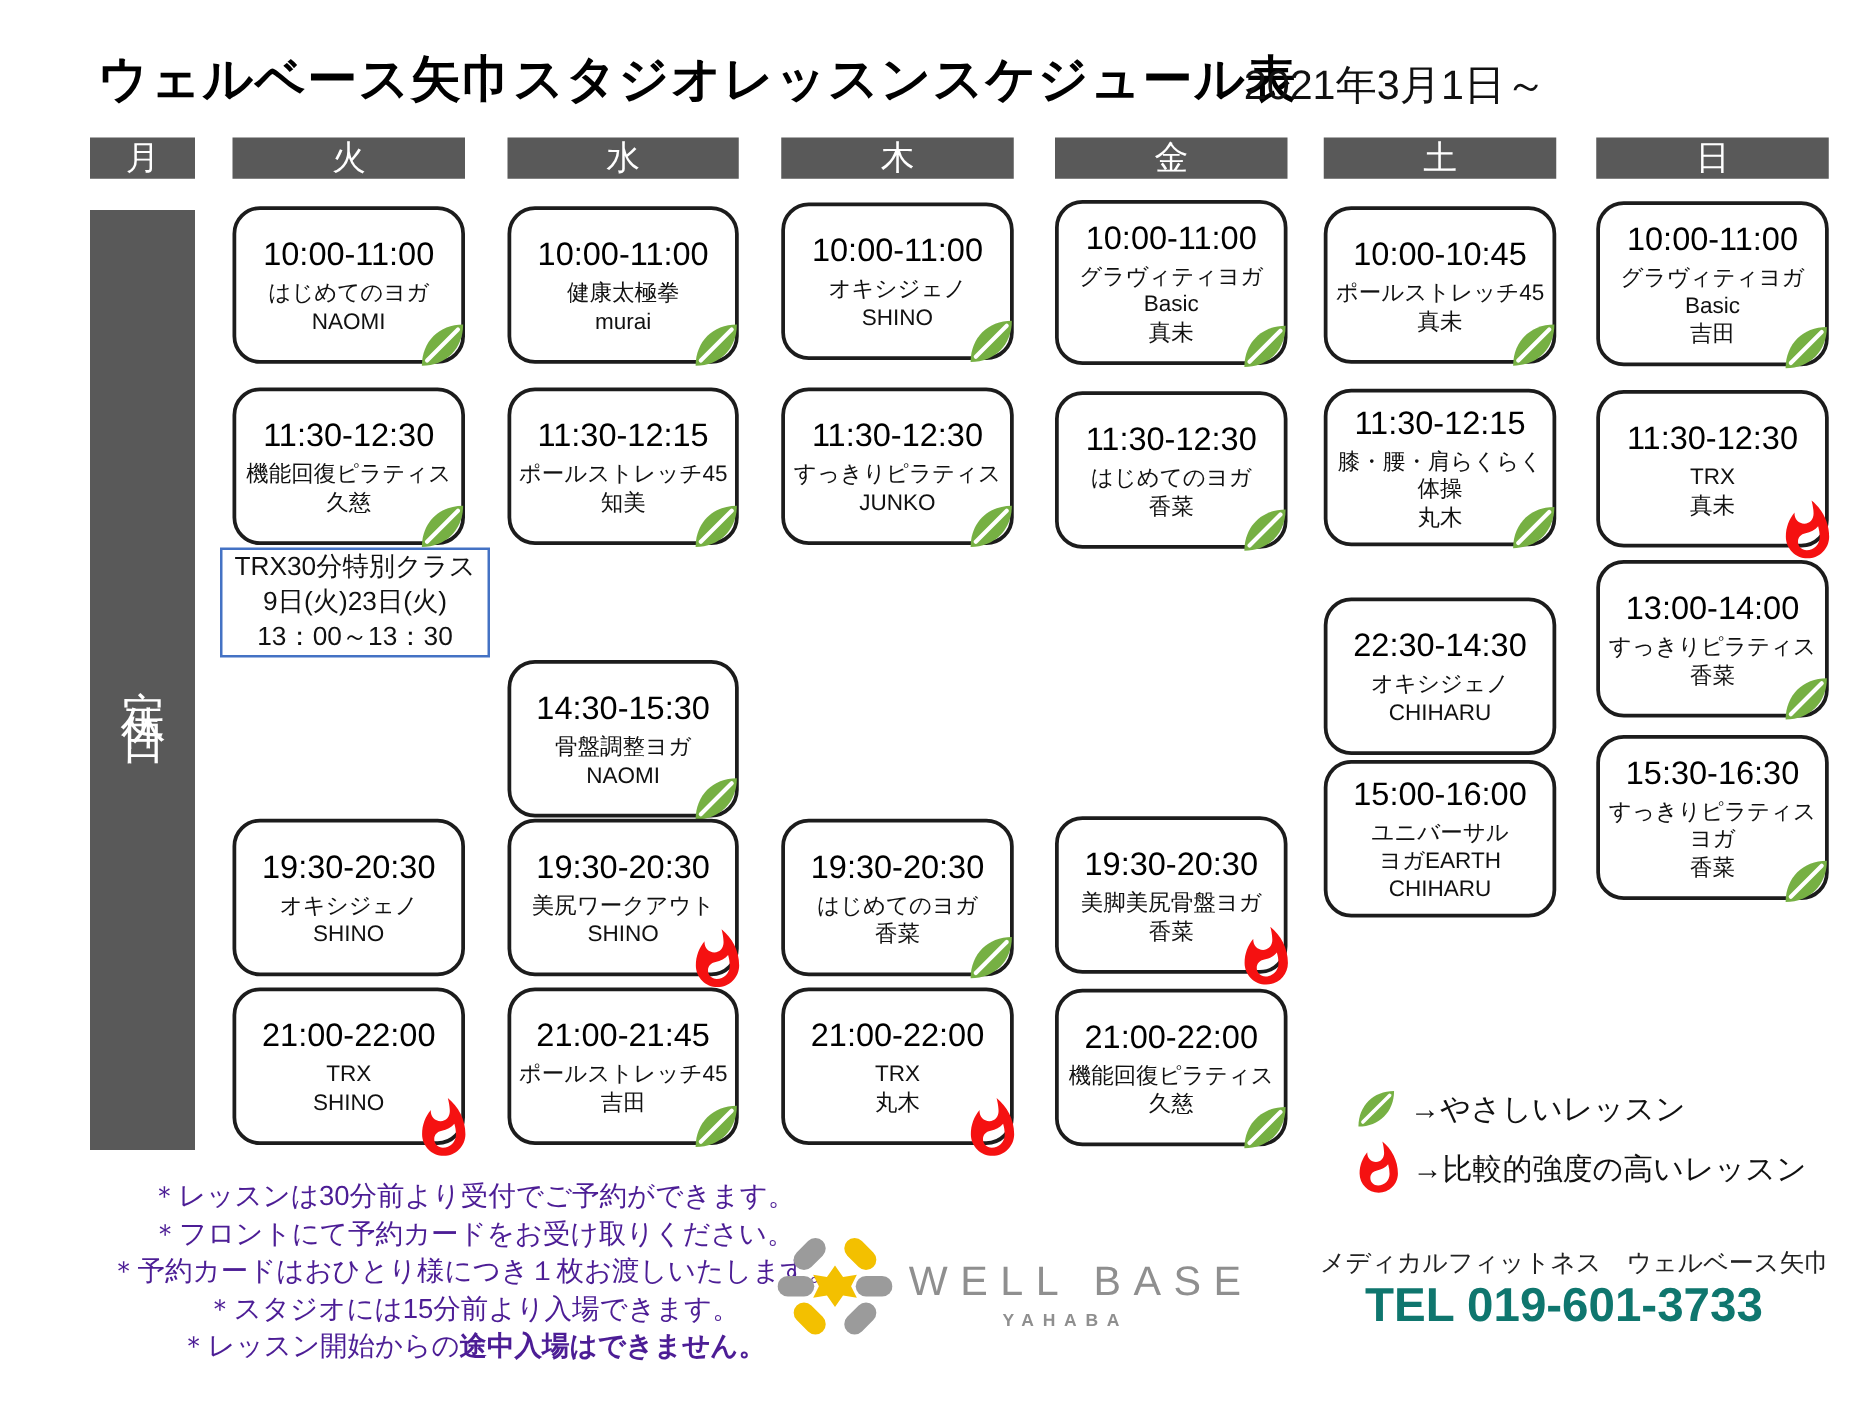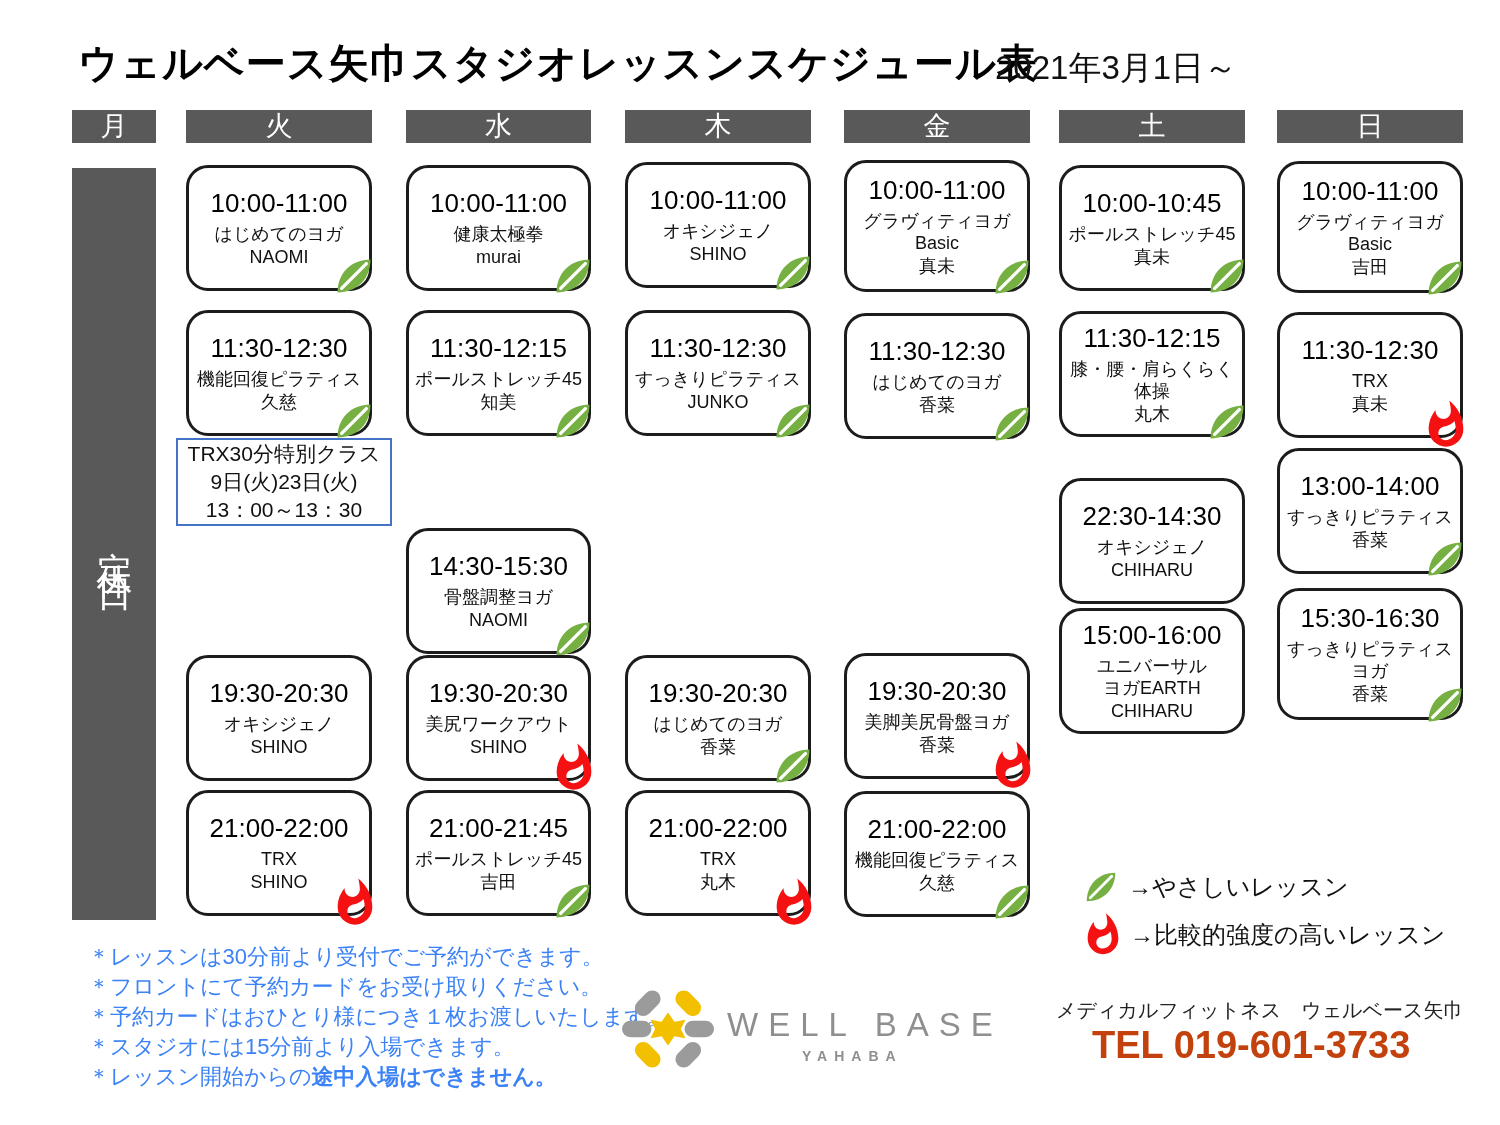--- a/index.html
+++ b/index.html
@@ -26,36 +26,36 @@
   .card .inst { font-size:18px; color:#111; line-height:1.25; }
 
   .badge { position:absolute; }
   .badge.leaf  { width:44px; height:44px; right:-7px; bottom:-10px; }
   .badge.flame { width:52px; height:52px; right:-12px; bottom:-16px; }
 
   .special { position:absolute; left:-10px; width:216px; height:88px; background:#fff; border:2px solid #4472c4;
              display:flex; align-items:center; justify-content:center; text-align:center;
              font-size:21px; line-height:1.32; white-space:pre-line; color:#111; }
 
-  .notes { position:absolute; left:88px; top:942px; font-size:22px; line-height:30px; color:#3b82f6; }
+  .notes { position:absolute; left:88px; top:942px; font-size:22px; line-height:30px; color:#4c1d95;text-align:center; }
   .notes b { font-weight:bold; }
 
   .legend-item { position:absolute; display:flex; align-items:center; }
   .legend-label { font-size:24px; color:#111; white-space:nowrap; }
   .legend-leaf  { width:38px; height:38px; margin-right:8px; }
   .legend-flame { width:46px; height:46px; margin-right:4px; }
 
   .logo-mark { position:absolute; left:622px; top:983px; }
   .logo-text { position:absolute; left:727px; top:1006px; font-size:33px; font-weight:normal; color:#8f8f8f;
                letter-spacing:10px; white-space:nowrap; }
   .logo-sub  { position:absolute; left:802px; top:1048px; font-size:14px; font-weight:bold; color:#8f8f8f;
                letter-spacing:7px; white-space:nowrap; }
 
   .facility-line { position:absolute; left:1056px; top:997px; font-size:20px; color:#222; white-space:nowrap; }
-  .tel-line { position:absolute; left:1092px; top:1024px; font-size:38px; font-weight:bold; color:#c2410c; white-space:nowrap; }
+  .tel-line { position:absolute; left:1092px; top:1024px; font-size:38px; font-weight:bold; color:#0f766e; white-space:nowrap; }
 </style>
 </head>
 <body>
 
 <div class="page">
 
   <div class="title">ウェルベース矢巾スタジオレッスンスケジュール表</div>
   <div class="date">2021年3月1日～</div>
 
   <div class="col" style="left:72px;width:84px">

